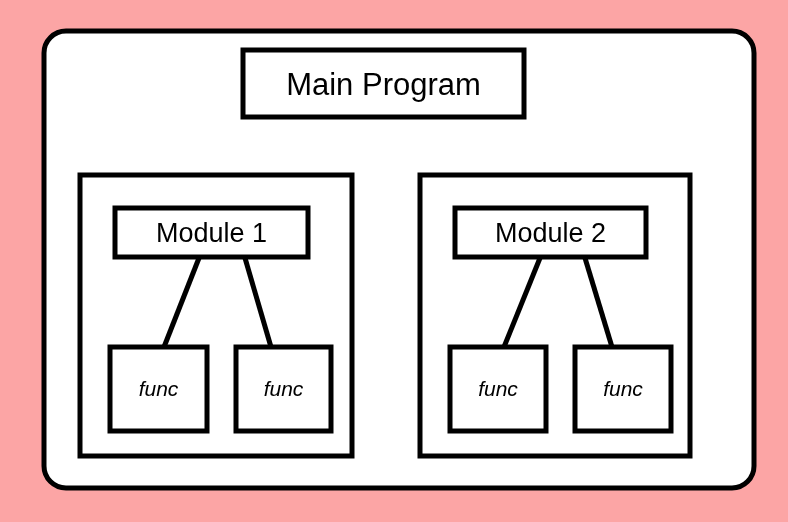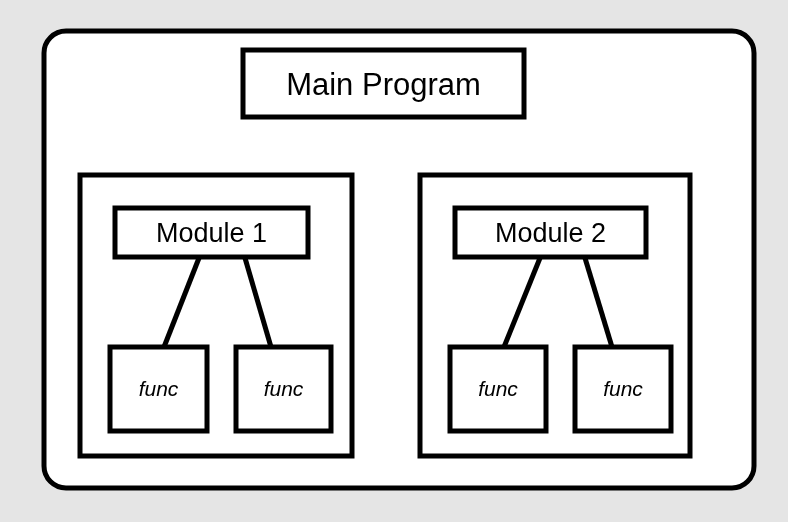--- a/index.html
+++ b/index.html
@@ -10,21 +10,21 @@
   body {
     width: 788px;
     height: 522px;
     font-family: "Liberation Sans", sans-serif;
     overflow: hidden;
   }
   #diagram-root {
     position: relative;
     width: 788px;
     height: 522px;
-    background: #e5e5e5;
+    background: #fca5a5;
   }
   svg.diagram-svg {
     position: absolute;
     left: 0;
     top: 0;
     width: 788px;
     height: 522px;
   }
   .box-label {
     font-family: "Liberation Sans", sans-serif;

